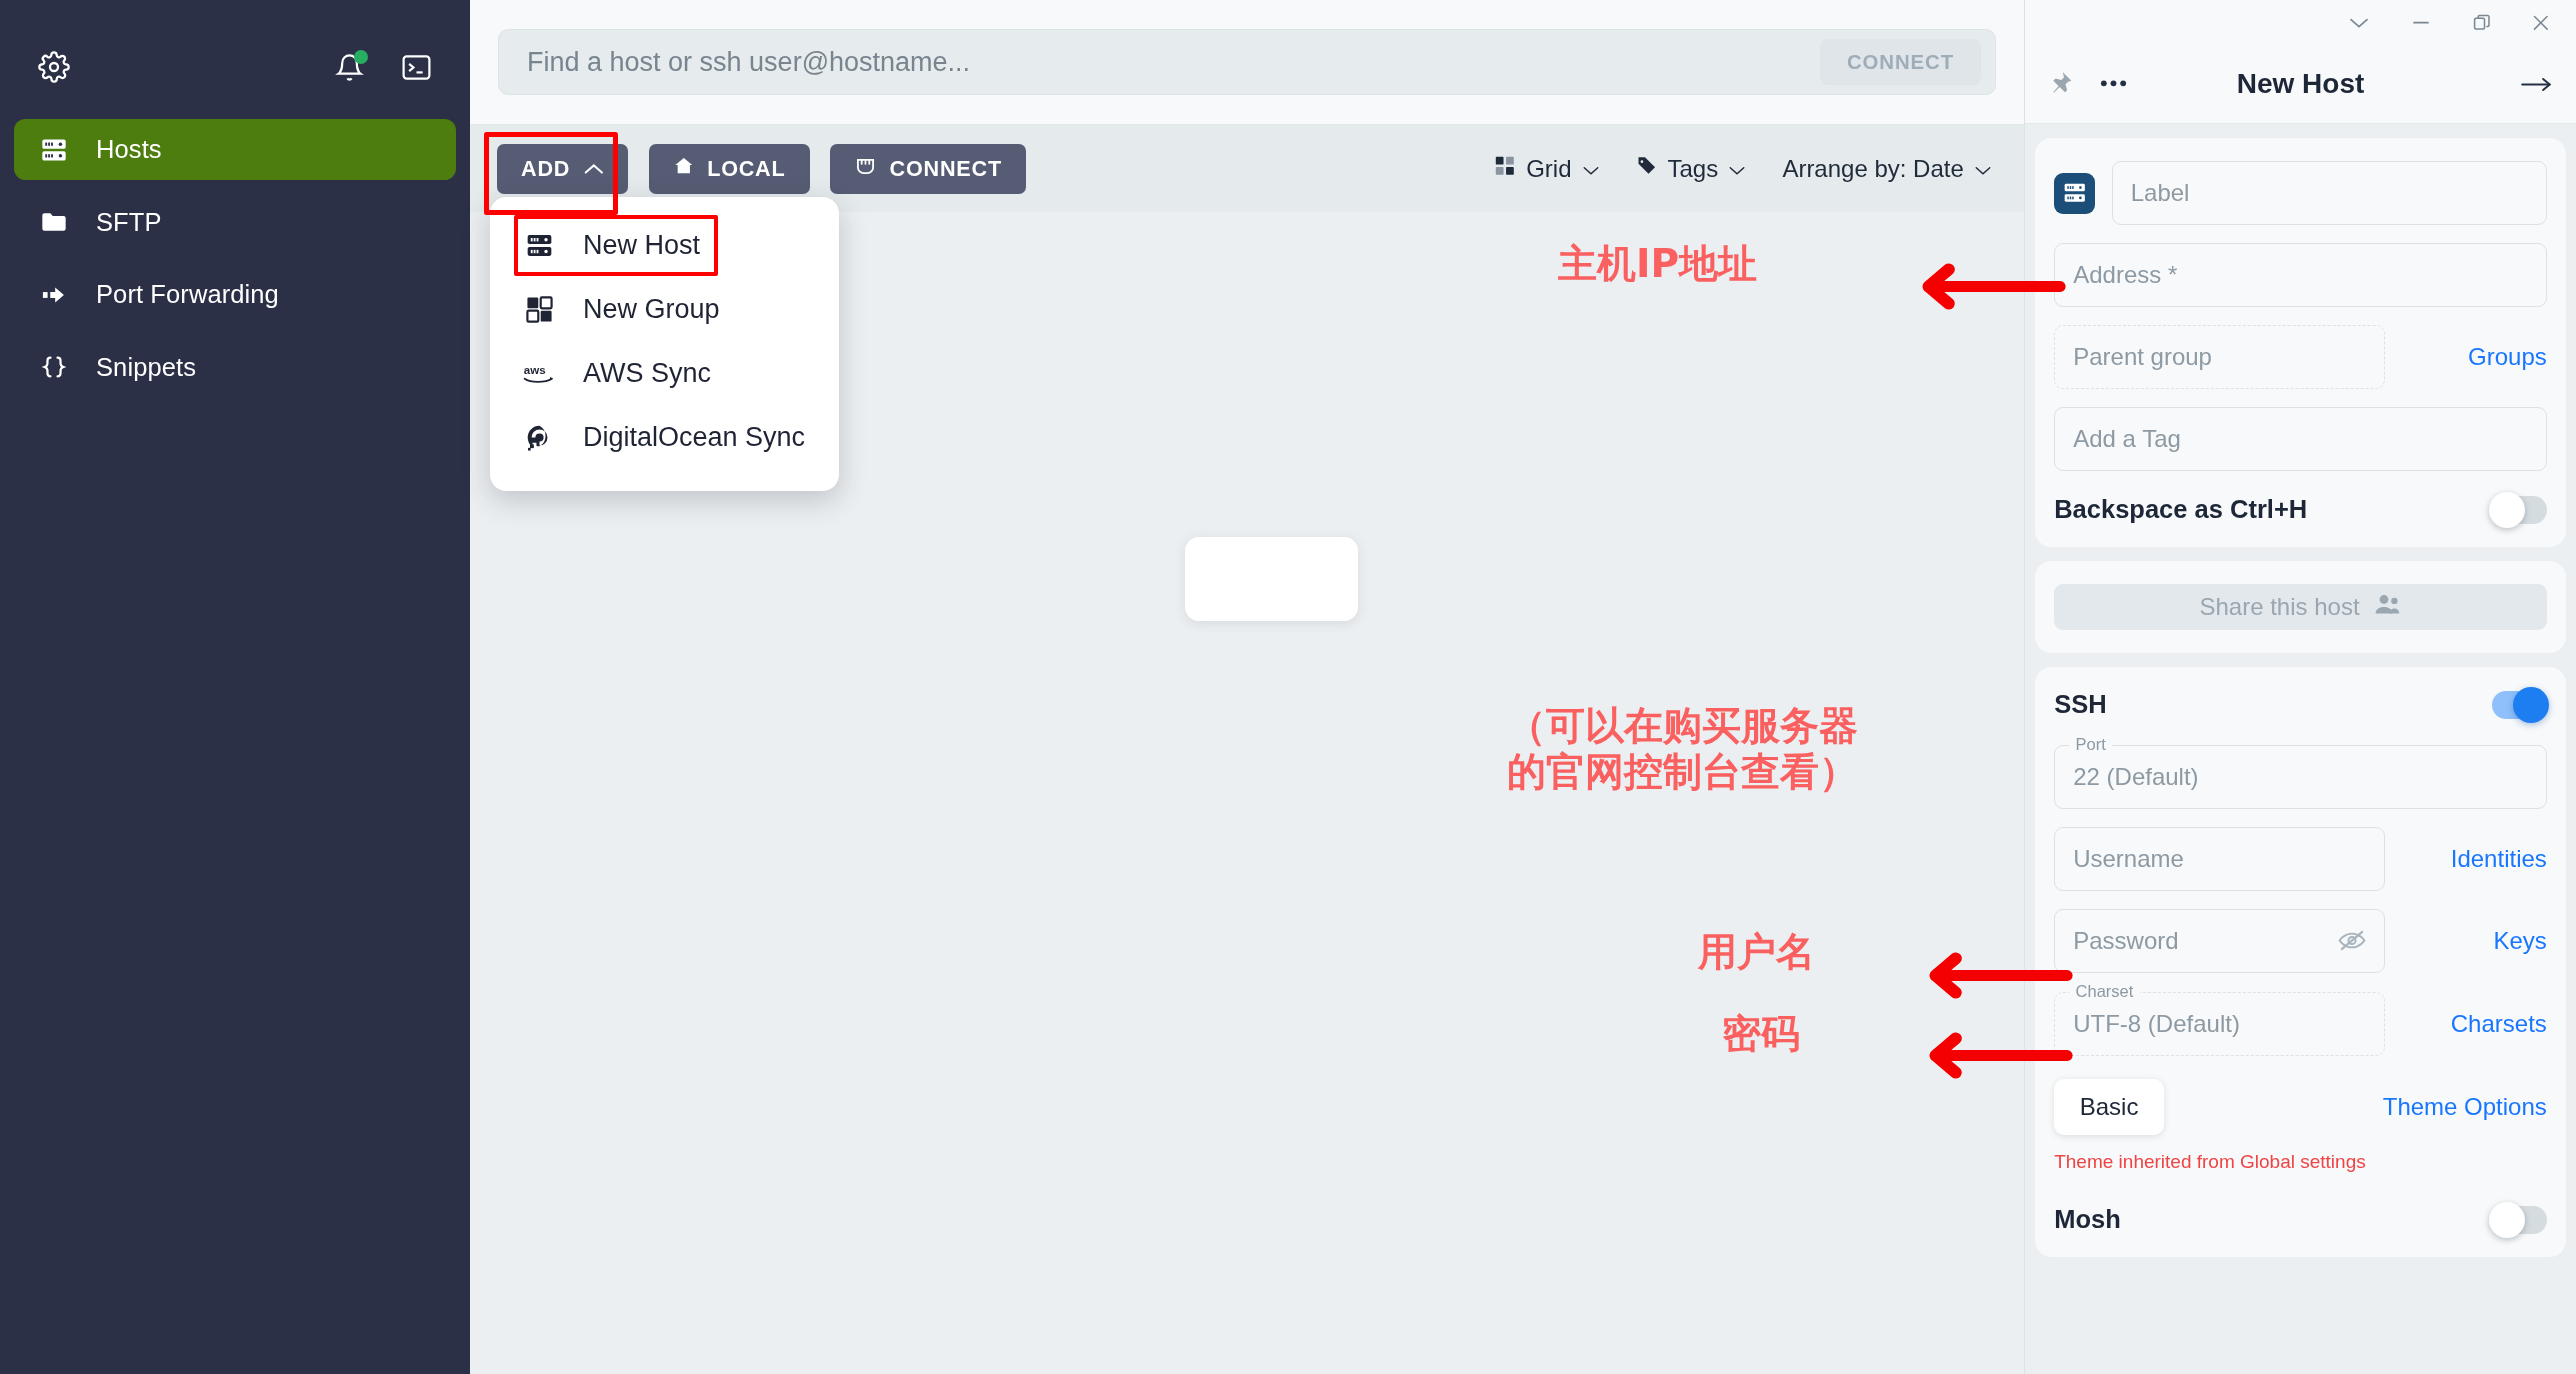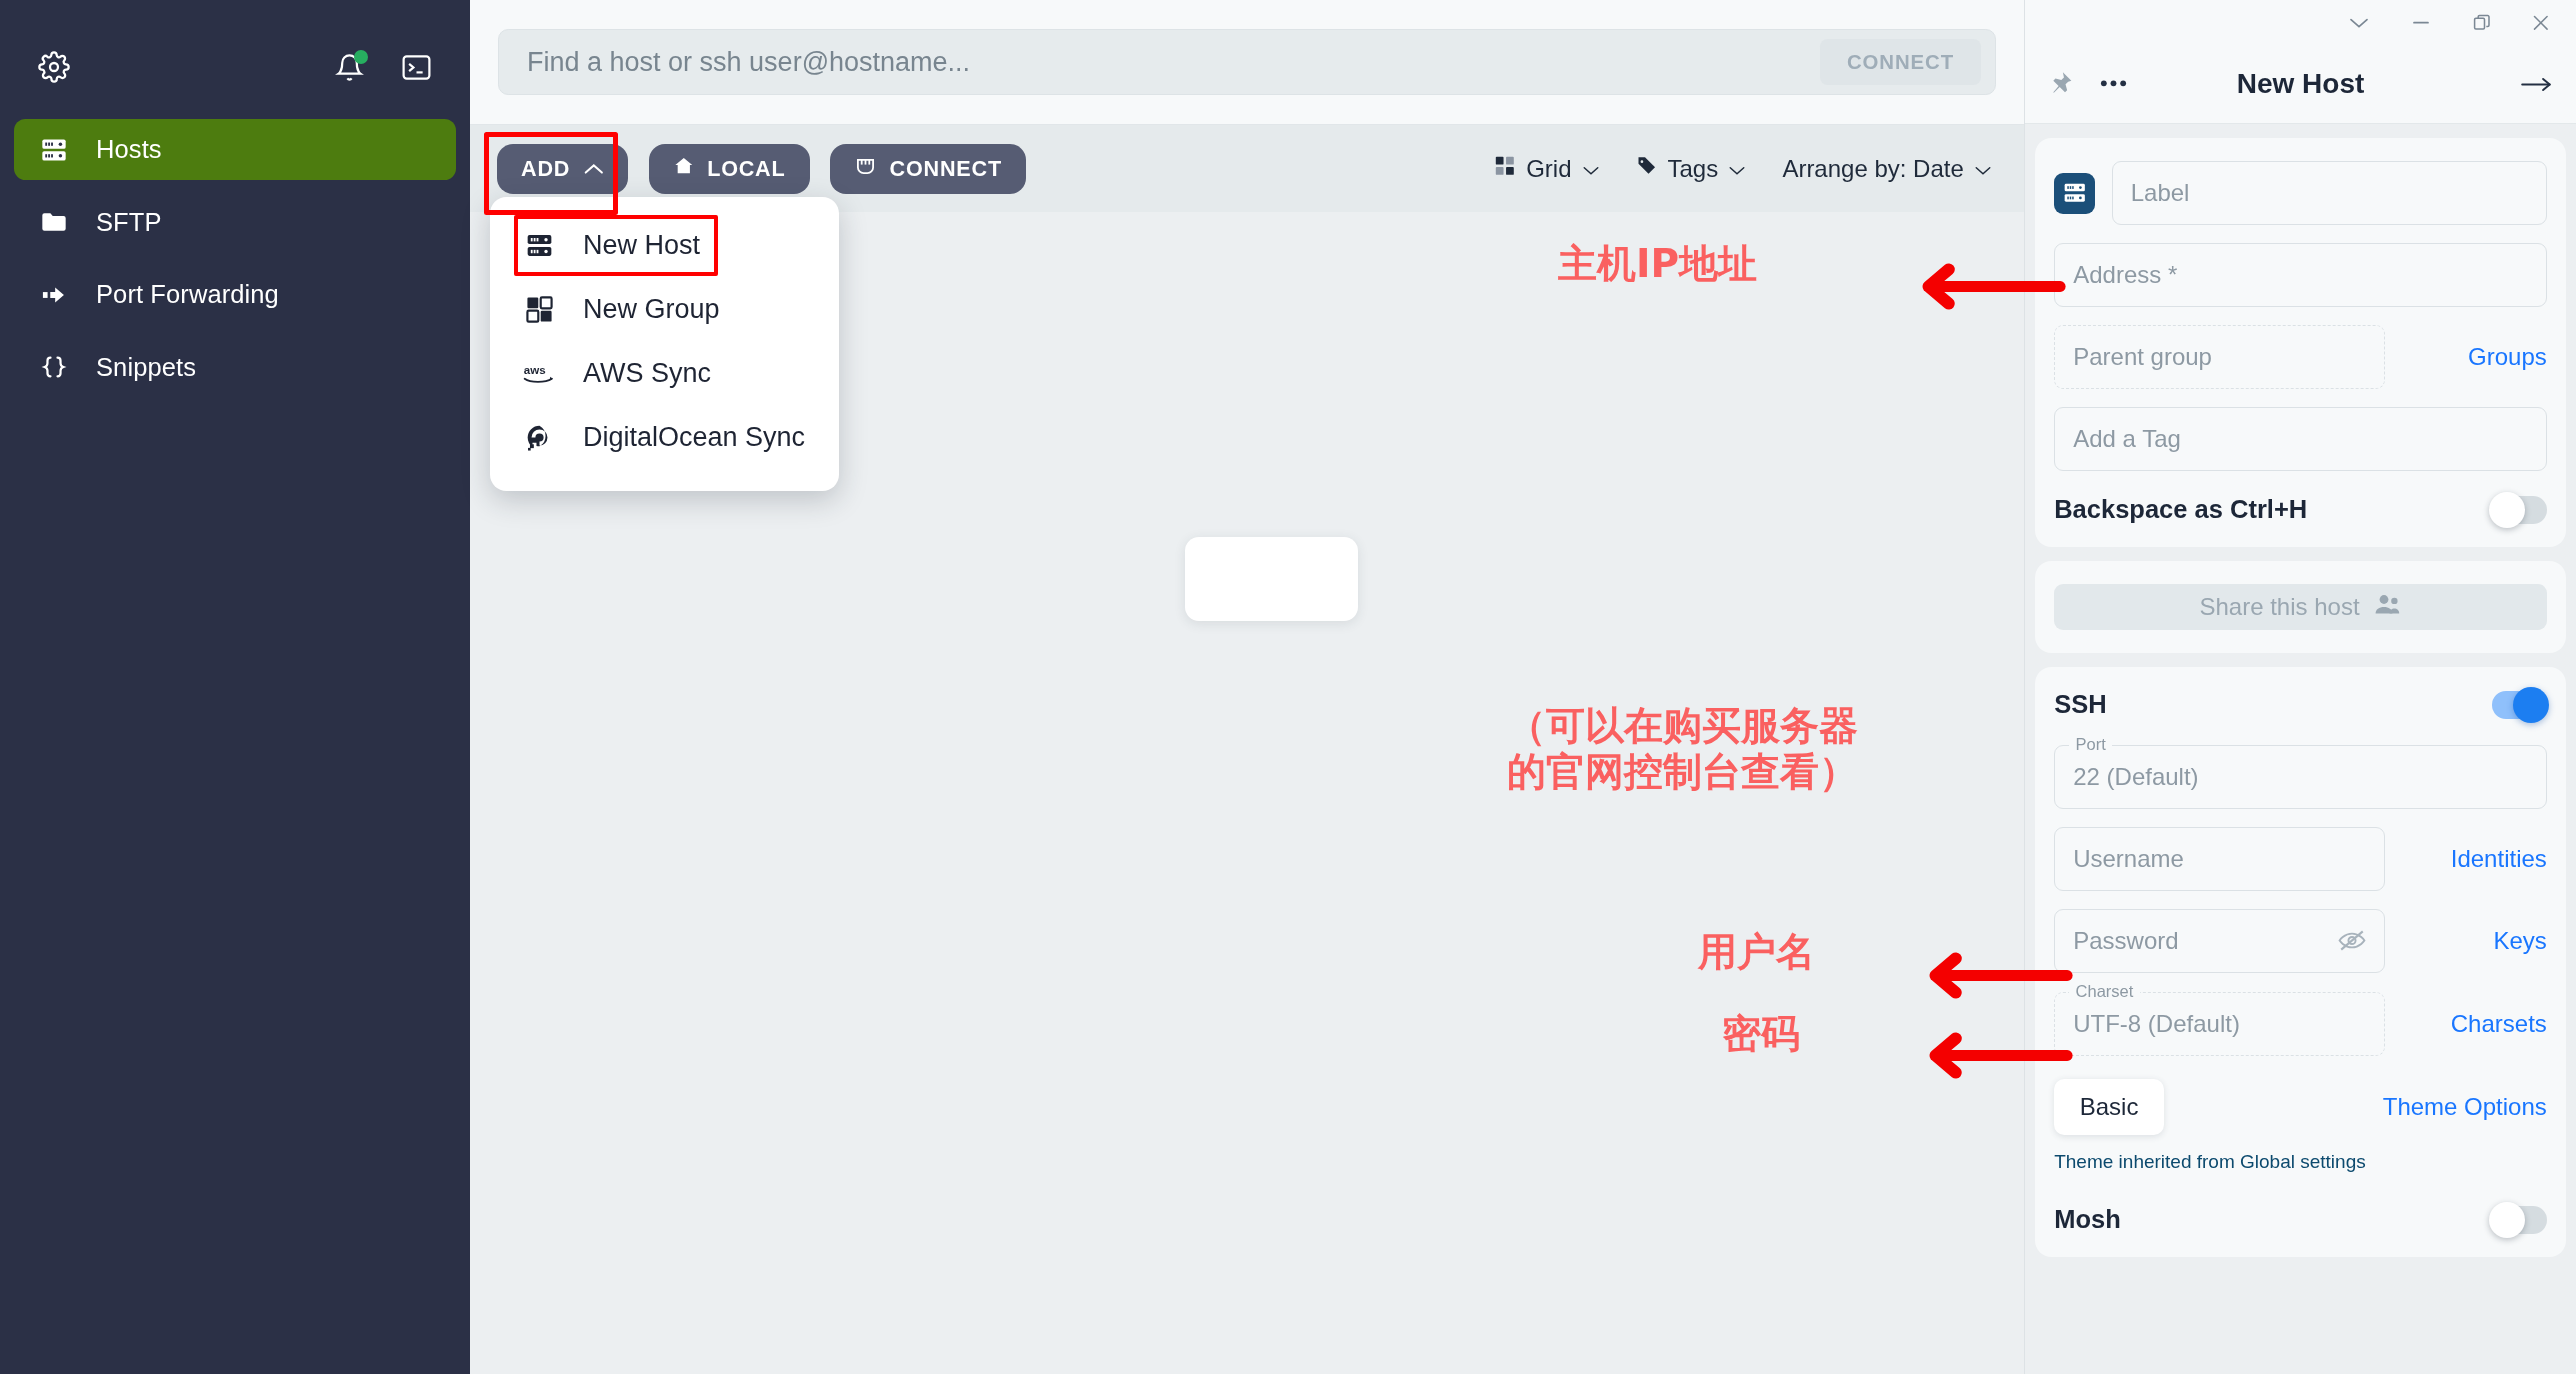--- a/index.html
+++ b/index.html
@@ -98,21 +98,21 @@
     padding: 0 32px 0 27px;
     background: #e5eaec;
     position: relative;
     z-index: 3;
   }
   .tb-left { display: flex; align-items: center; gap: 20.4px; }
   .pill {
     background: #565c73;
     color: #ffffff;
     border: none;
-    border-radius: 16px;
+    border-radius: 7px;
     height: 50px;
     padding: 0 24px;
     font-size: 21.6px;
     font-weight: bold;
     letter-spacing: 0.8px;
     display: inline-flex; align-items: center; gap: 12.7px;
     font-family: "Liberation Sans", sans-serif;
     cursor: pointer;
   }
   .add-highlight {
@@ -304,21 +304,21 @@
     border: none;
     border-radius: 10.2px;
     height: 56px;
     padding: 0 25.5px;
     font-size: 24px;
     color: #1d2738;
     box-shadow: 0 1.9px 6.4px rgba(40,55,70,0.12);
     font-family: "Liberation Sans", sans-serif;
     cursor: pointer;
   }
-  .hint { font-size: 19px; color: #0c4a6e; margin-top: 16.5px; }
+  .hint { font-size: 19px; color: #ef4444; margin-top: 16.5px; }
 </style>
 </head>
 <body>
 
 <div class="app">
 
   <aside class="sidebar">
     <div class="sidebar-top">
       <span class="sb-icon">
         <svg width="32" height="32" viewBox="0 0 24 24" fill="none" stroke="#ffffff" stroke-width="1.7">

